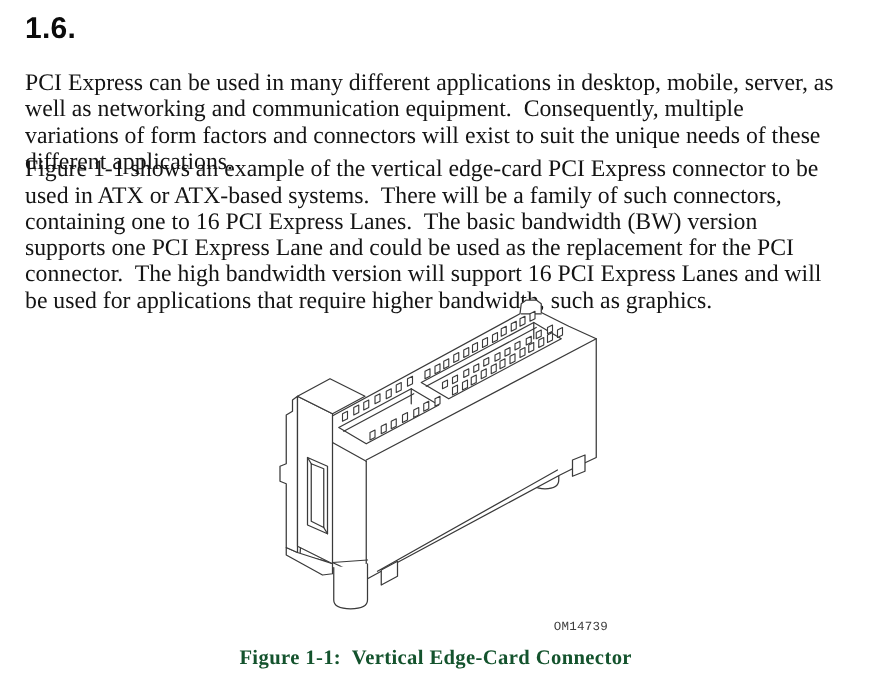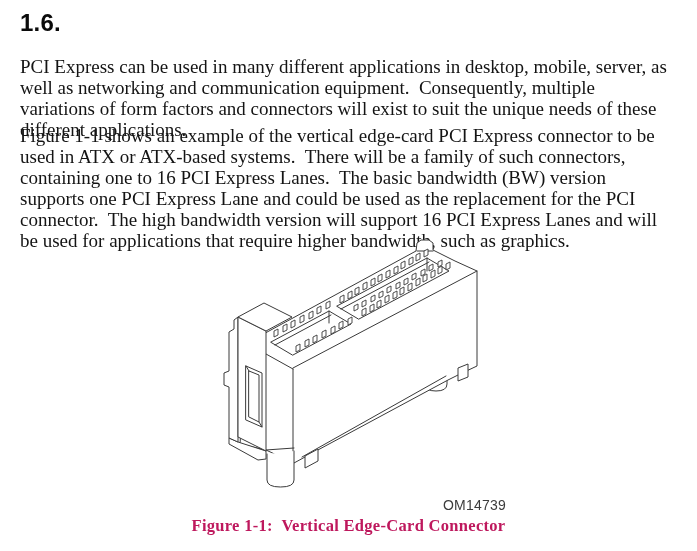--- a/index.html
+++ b/index.html
@@ -24,27 +24,27 @@
     position:absolute;left:20px;width:652px;
     font-size:19px;line-height:21px;
     white-space:pre-wrap;
     color:#141414;
   }
   .para.p1{top:56px;}
   .para.p2{top:125px;}
   .fig-svg{position:absolute;left:0;top:0;}
   .om-label{
     position:absolute;left:443px;top:497px;
-    font-family:Liberation Sans, sans-serif;
-    font-size:14px;color:#3c3c3c;letter-spacing:.2px;
+    font-family:Liberation Mono, monospace;
+    font-size:10px;color:#3c3c3c;letter-spacing:.2px;
   }
   .fig-caption{
     position:absolute;left:0;top:516px;width:697px;
     text-align:center;font-weight:700;font-size:16.5px;
-    white-space:pre;color:#be185d;letter-spacing:.3px;
+    white-space:pre;color:#14532d;letter-spacing:.3px;
   }
   
   .ln{fill:none;stroke:#3a3a3a;stroke-width:1;stroke-linejoin:round;stroke-linecap:round;}
   .fc{fill:#ffffff;stroke:#3a3a3a;stroke-width:1;stroke-linejoin:round;}
   .tick{fill:#ffffff;stroke:#3a3a3a;stroke-width:.9;stroke-linejoin:round;}
 </style>
 </head>
 <body>
 
 <div class="page">

